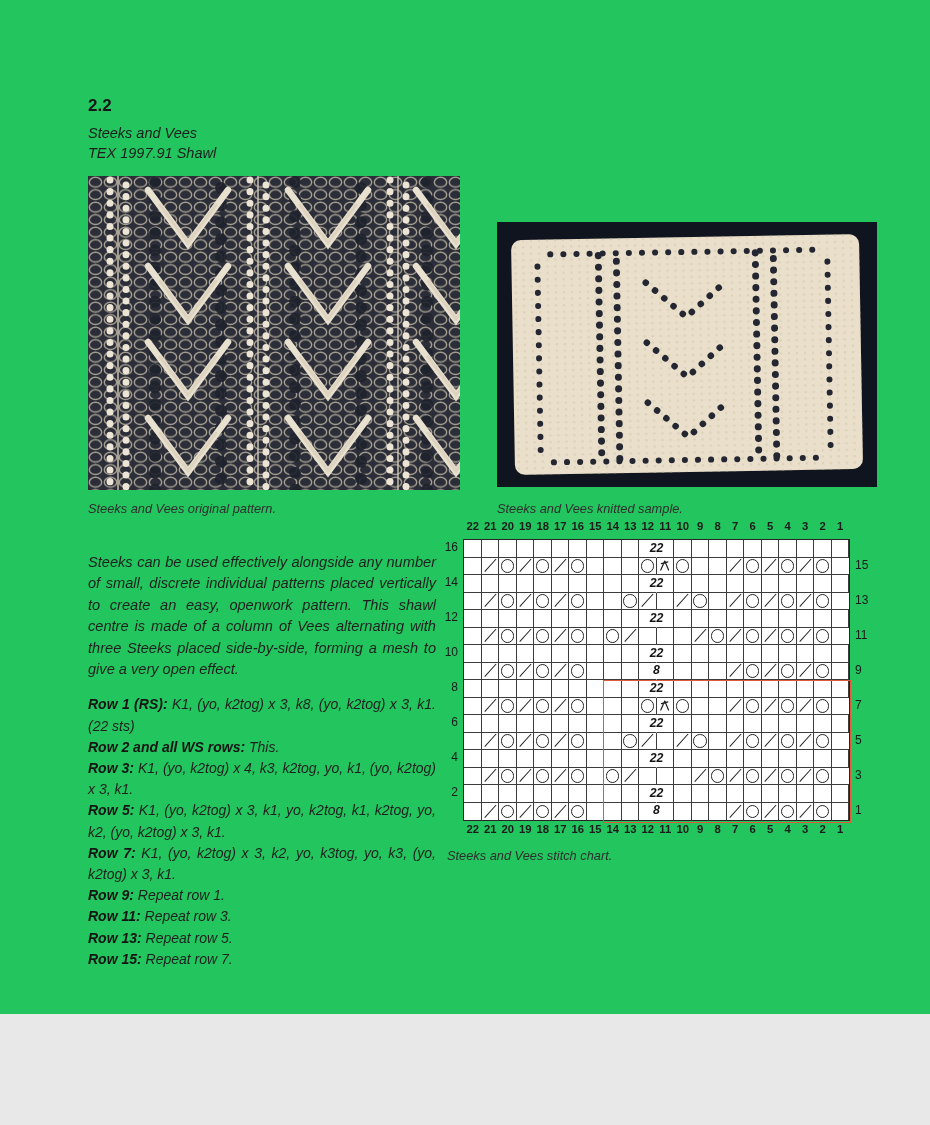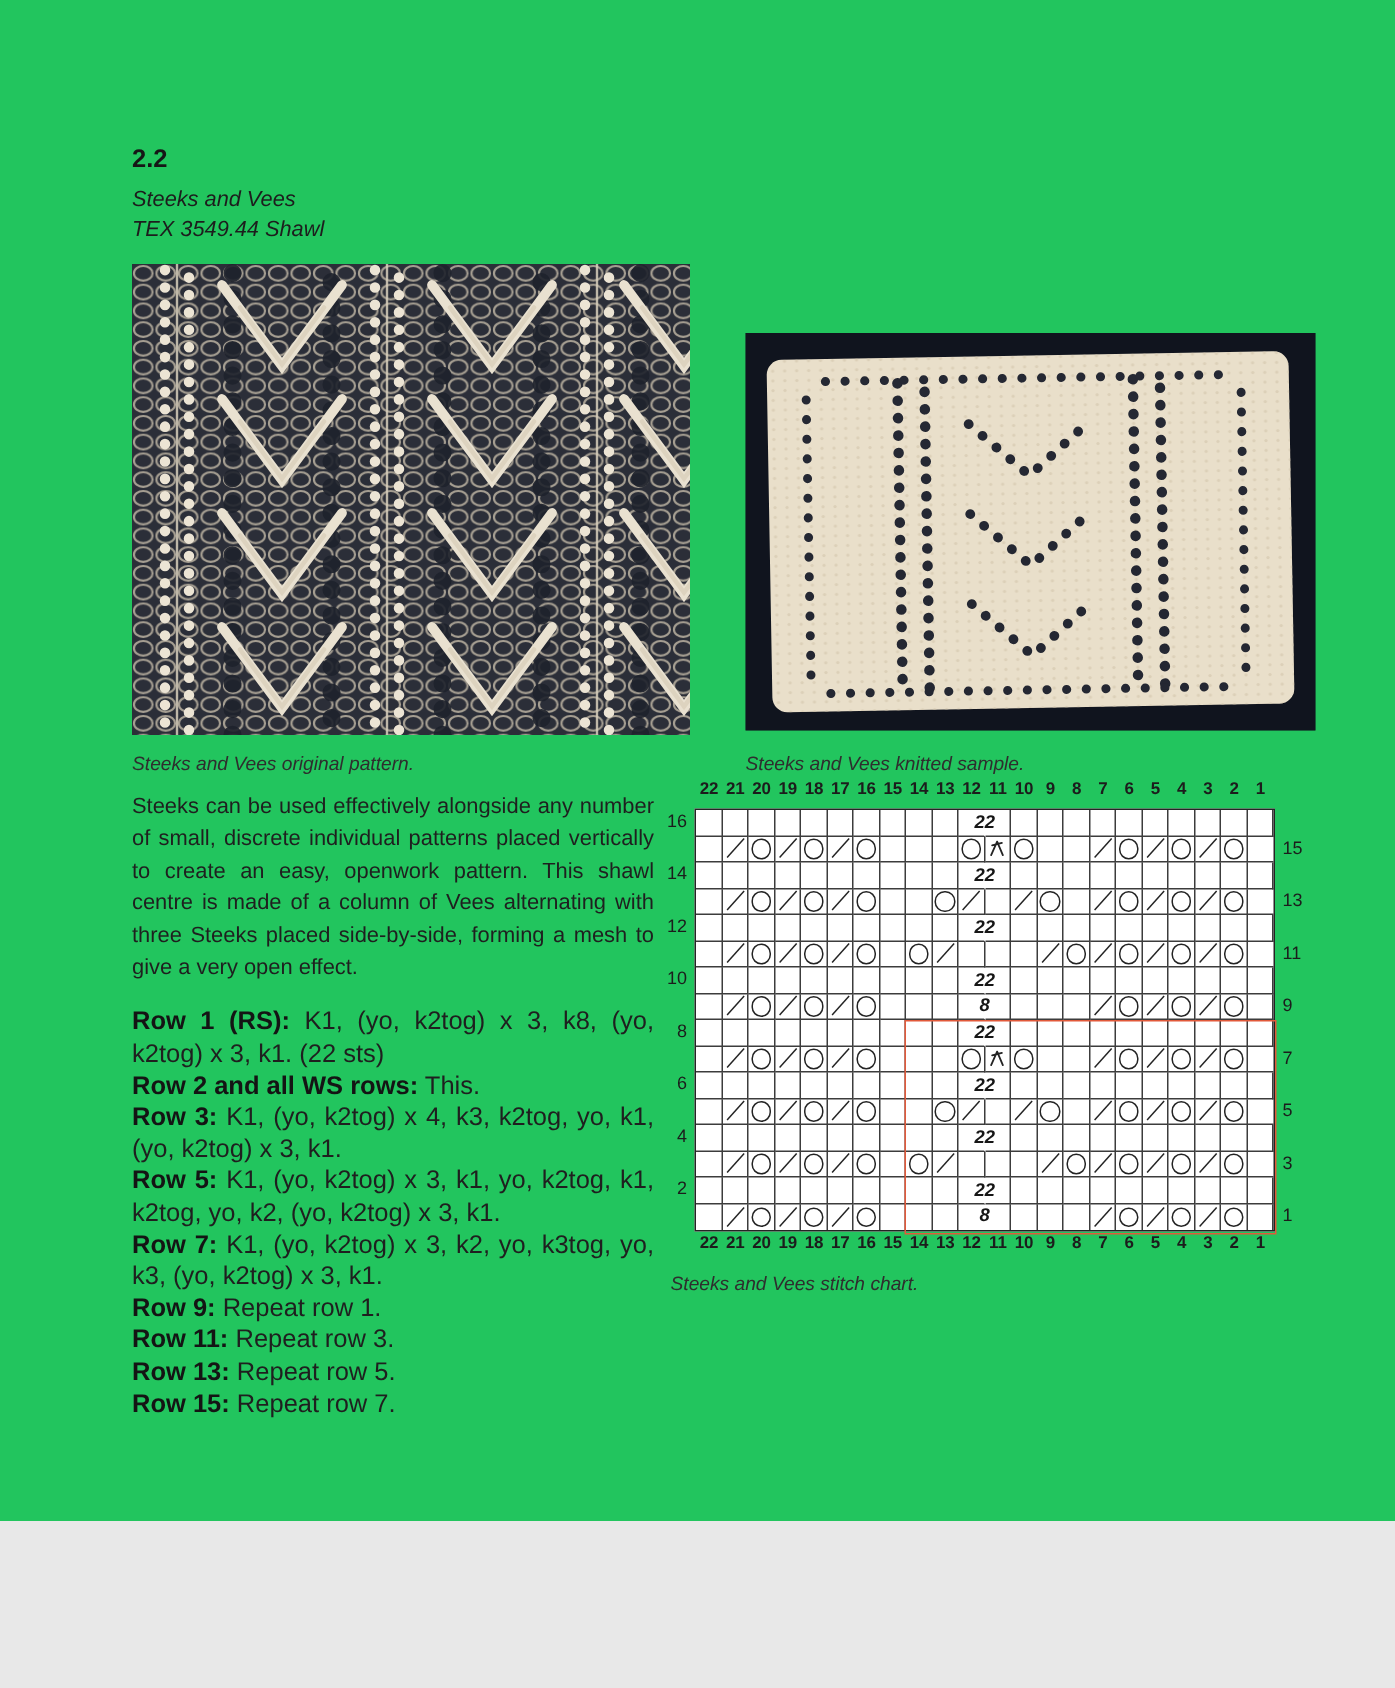--- a/index.html
+++ b/index.html
@@ -11,21 +11,21 @@
   .h-num{font-size:17px;font-weight:bold;color:#161616;margin:0 0 7px 0;}
   .h-sub{font-size:14.5px;font-style:italic;line-height:20px;color:#1d1d1d;}
 
   
   .photo{overflow:hidden;background:#20242e;}
   .caption{font-size:12.8px;font-style:italic;color:#2e2e2e;}
 
   
   .textcol{width:348px;}
   .intro{font-size:14.6px;line-height:21.4px;text-align:justify;margin:0 0 14px 0;}
-  .rowline{font-size:17px;line-height:21.2px;text-align:justify;margin:0;}
+  .rowline{font-size:14px;line-height:21.2px;text-align:justify;margin:0;}
   .rowline b{color:#141414;}
 
   
   .chart{width:436px;height:352px;}
   .cnums{position:absolute;left:21px;width:385px;height:16px;display:flex;}
   .cnums span{flex:1;text-align:center;font-size:11.3px;font-weight:700;color:#1c1c1c;}
   .cnums-top{top:0;}
   .cnums-bottom{top:303px;}
   .cgrid{position:absolute;left:20px;top:19px;border:1.7px solid #242424;background:#fff;}
   .crow{display:flex;position:relative;}
@@ -52,21 +52,21 @@
   .footer b{margin-left:9px;letter-spacing:0.5px;font-size:12.5px;}
 </style>
 </head>
 <body>
 
 <div class="page">
 
   <div class="abs" style="left:88px;top:96px;">
     <div class="h-num">2.2</div>
     <div class="h-sub">Steeks and Vees</div>
-    <div class="h-sub">TEX 3549.44 Shawl</div>
+    <div class="h-sub">TEX 1997.91 Shawl</div>
   </div>
 
   <div class="abs photo" style="left:88px;top:176px;width:372px;height:314px;">
     <svg viewBox="0 0 372 314" width="372" height="314">
       <defs>
         <pattern id="mesh" width="15" height="12.5" patternUnits="userSpaceOnUse">
           <ellipse cx="7.5" cy="6.2" rx="6.2" ry="4.9" fill="none" stroke="#c6bca9" stroke-width="1.4"></ellipse>
         </pattern>
         <path id="vee" d="M-40 0 L0 54 L40 0" fill="none" stroke="#e9e1d0" stroke-width="6.5" stroke-linecap="round"></path>
         <path id="vee2" d="M-28 0 L0 38 L28 0" fill="none" stroke="#ddd3bf" stroke-width="3" stroke-linecap="round"></path>
@@ -146,21 +146,21 @@
           <path d="M150 120 L190 155 L230 120" stroke-width="6.5" stroke-dasharray="0.1 12"></path>
           <path d="M150 180 L190 215 L230 180" stroke-width="6.5" stroke-dasharray="0.1 12"></path>
         </g>
       </g>
     </svg>
   </div>
 
   <div class="abs caption" style="left:88px;top:501px;width:372px;">Steeks and Vees original pattern.</div>
   <div class="abs caption" style="left:497px;top:501px;width:380px;">Steeks and Vees knitted sample.</div>
 
-  <div class="abs textcol" style="left:88px;top:528px;">
+  <div class="abs textcol" style="left:88px;top:552px;font-style:italic;">
     <p class="intro">Steeks can be used effectively alongside any number of small, discrete individual patterns placed vertically to create an easy, openwork pattern. This shawl centre is made of a column of Vees alternating with three Steeks placed side-by-side, forming a mesh to give a very open effect.</p>
     <div>
         <p class="rowline"><b>Row 1 (RS):</b><span> K1, (yo, k2tog) x 3, k8, (yo, k2tog) x 3, k1. (22 sts)</span></p>
         <p class="rowline"><b>Row 2 and all WS rows:</b><span> This.</span></p>
         <p class="rowline"><b>Row 3:</b><span> K1, (yo, k2tog) x 4, k3, k2tog, yo, k1, (yo, k2tog) x 3, k1.</span></p>
         <p class="rowline"><b>Row 5:</b><span> K1, (yo, k2tog) x 3, k1, yo, k2tog, k1, k2tog, yo, k2, (yo, k2tog) x 3, k1.</span></p>
         <p class="rowline"><b>Row 7:</b><span> K1, (yo, k2tog) x 3, k2, yo, k3tog, yo, k3, (yo, k2tog) x 3, k1.</span></p>
         <p class="rowline"><b>Row 9:</b><span> Repeat row 1.</span></p>
         <p class="rowline"><b>Row 11:</b><span> Repeat row 3.</span></p>
         <p class="rowline"><b>Row 13:</b><span> Repeat row 5.</span></p>

